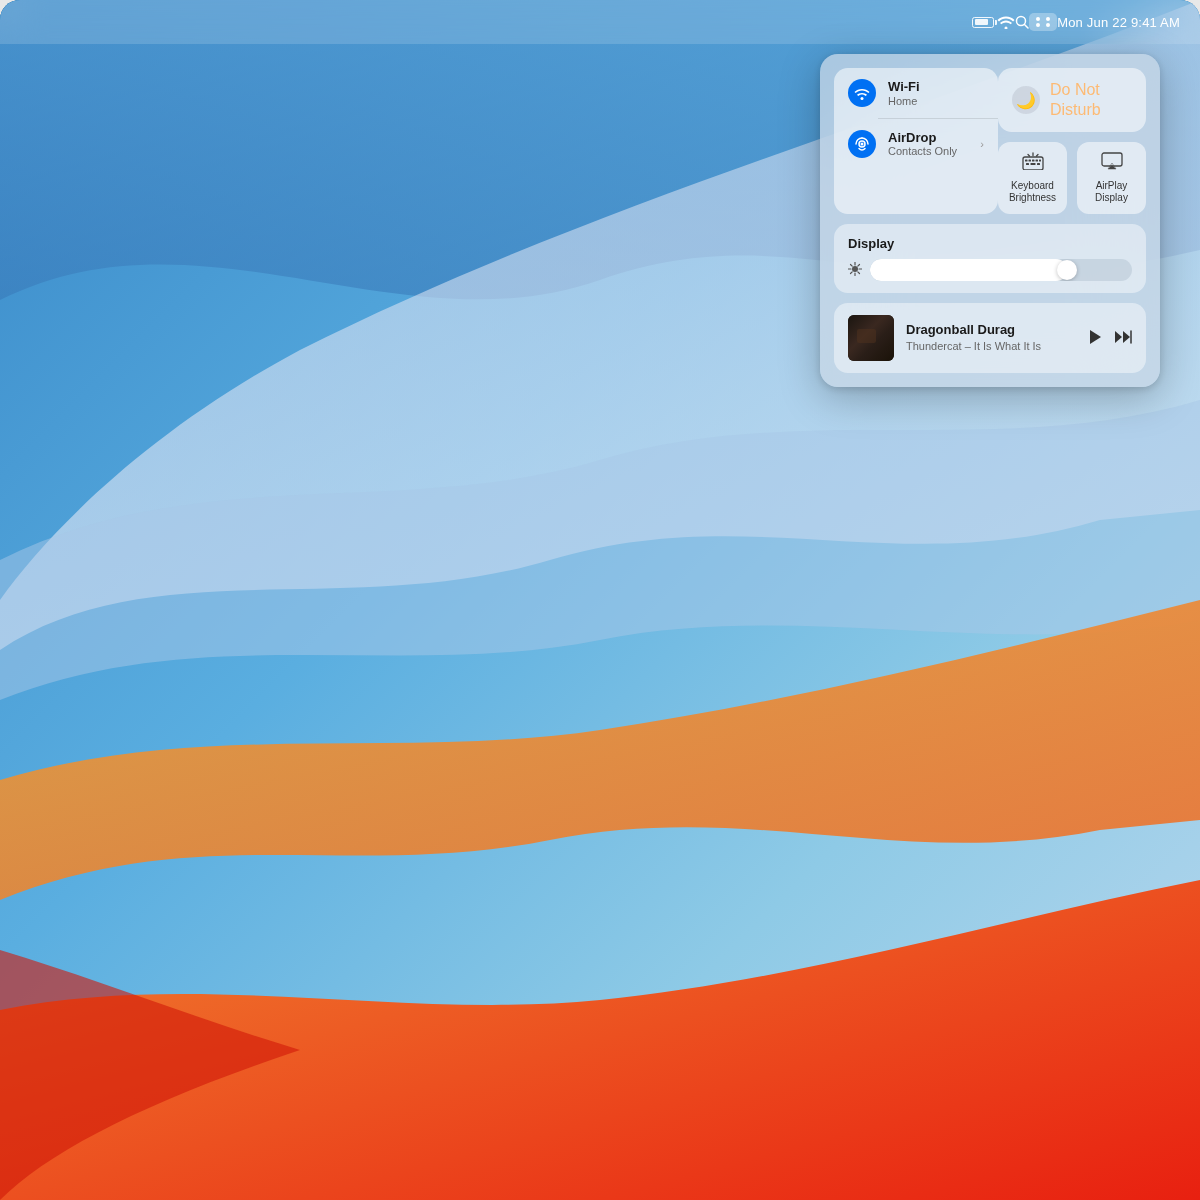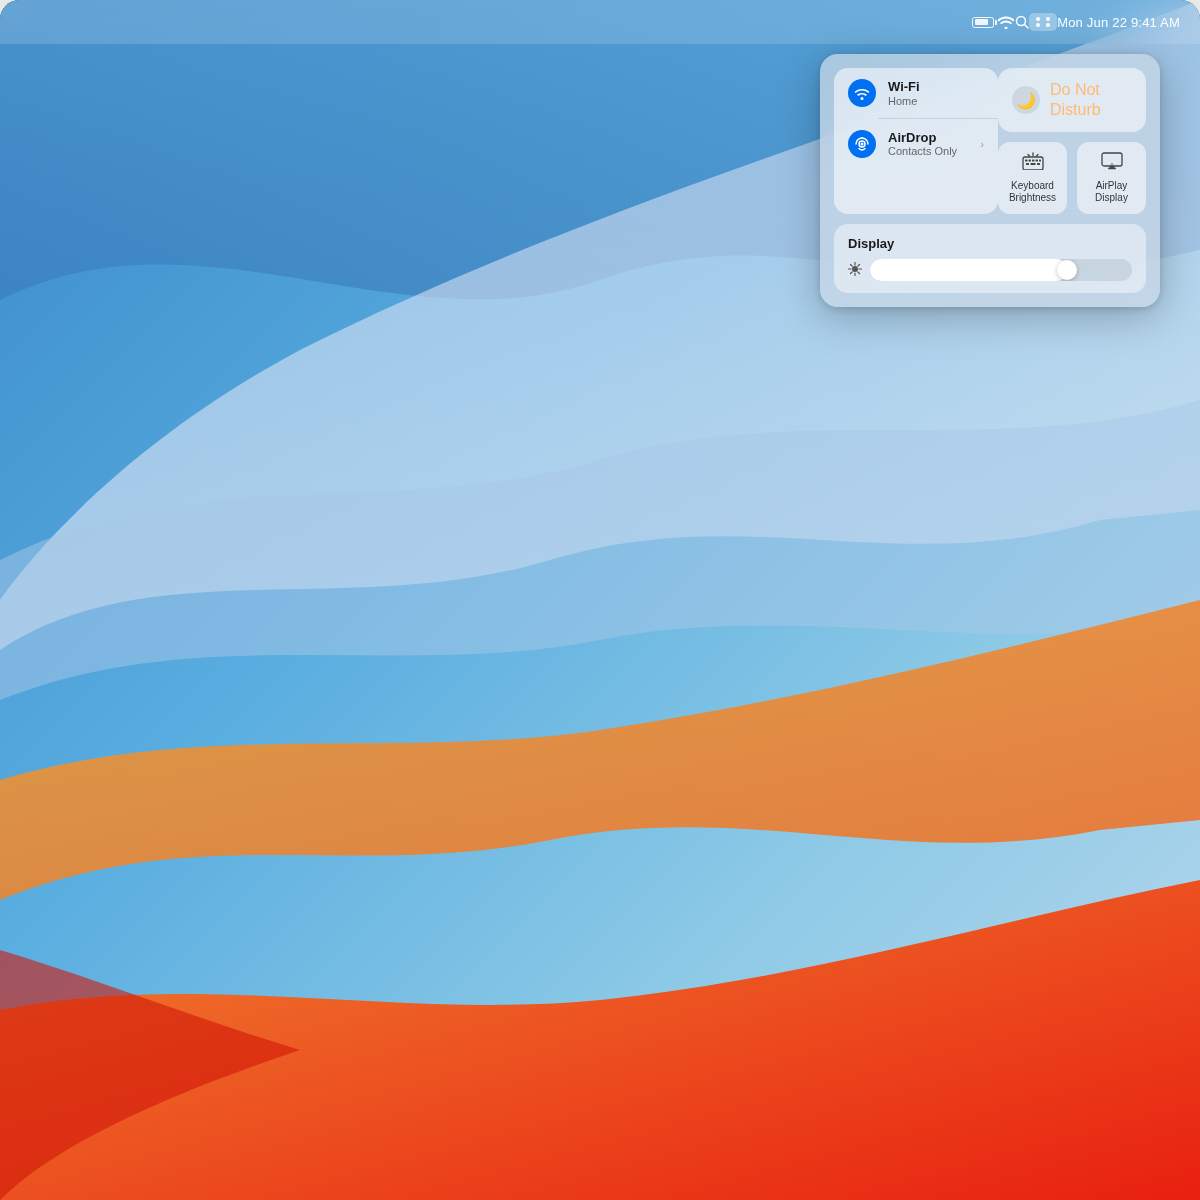--- a/index.html
+++ b/index.html
@@ -599,15 +599,38 @@
           </svg>
         </div>
         <div class="slider-track">
           <div class="slider-fill" style="width: 75%;"></div>
           <div class="slider-thumb" style="left: calc(75% - 10px);"></div>
         </div>
       </div>
     </div>
 
 
+    <div class="now-playing">
+      <div class="album-art">
+        <div class="album-art-inner"></div>
+      </div>
+      <div class="now-playing-info">
+        <div class="np-title">Dragonball Durag</div>
+        <div class="np-sub">Thundercat – It Is What It Is</div>
+      </div>
+      <div class="playback-controls">
+        <div class="play-btn">
+          <svg width="14" height="16" viewBox="0 0 14 16" fill="#333">
+            <path d="M2 1L13 8L2 15Z" fill="#333"></path>
+          </svg>
+        </div>
+        <div class="skip-btn">
+          <svg width="18" height="14" viewBox="0 0 18 14" fill="#333">
+            <path d="M1 1L8 7L1 13Z" fill="#333"></path>
+            <path d="M9 1L16 7L9 13Z" fill="#333"></path>
+            <line x1="17" y1="1" x2="17" y2="13" stroke="#333" stroke-width="1.5" stroke-linecap="round"></line>
+          </svg>
+        </div>
+      </div>
+    </div>
 
   </div>
 </div>
 
 </body></html>

